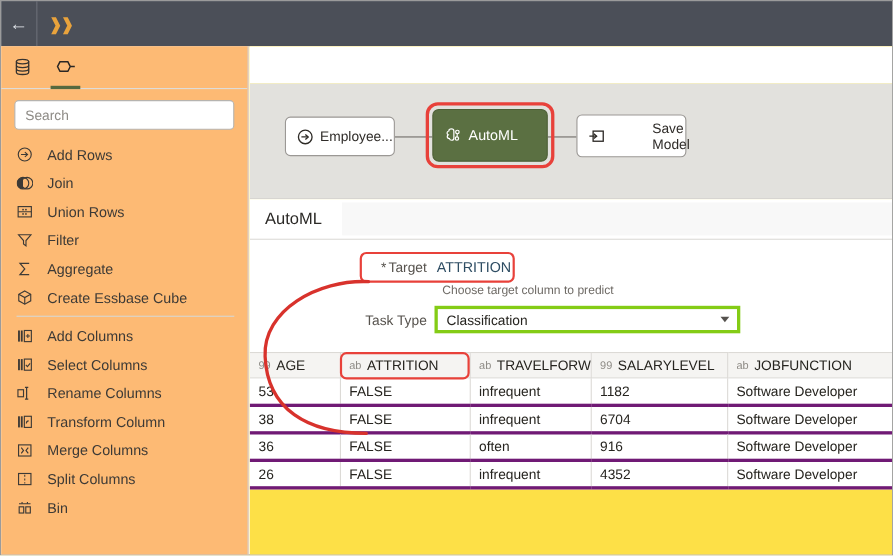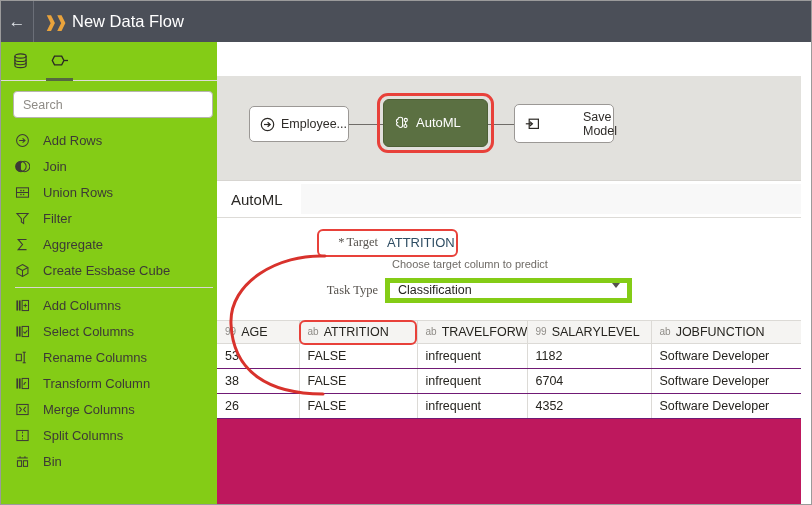--- a/index.html
+++ b/index.html
@@ -40,21 +40,21 @@
   .chev { color: #e9a33c; font-size: 15px; letter-spacing: -2px; font-weight: bold; }
   .app-title {
     color: #ffffff; font-size: 16.5px;
     margin-left: 2px; white-space: nowrap;
   }
 
   
   .sidebar {
     position: absolute; left: 0; top: 41px;
     width: 225px; height: 463px;
-    background: #84cc16;
+    background: #fdba74;
     border-right: 1px solid #d2d0cd;
     overflow: hidden;
   }
   .side-tabs {
     height: 39px; position: relative;
     display: flex; align-items: center;
     padding-left: 12px; gap: 22px;
     border-bottom: 1px solid #dedcd8;
   }
   .side-tab {
@@ -89,23 +89,23 @@
     display: flex; align-items: center; justify-content: flex-start;
     margin-right: 8px; color: #3d3a36;
   }
   .side-sep {
     height: 1px; background: #d8d6d2;
     margin: 4px 12px 4px 14px;
   }
 
   
   .right {
-    position: absolute; left: 216px; top: 41px;
+    position: absolute; left: 226px; top: 41px;
     width: 584px; height: 463px;
-    background: #be185d; overflow: hidden;
+    background: #fde047; overflow: hidden;
   }
   .canvas-top-pad { height: 34px; background: #ffffff; }
   .flow-canvas {
     position: relative;
     height: 105px;
     background: #e2e1dd;
     border-bottom: 1px solid #d7d5d1;
   }
   .node {
     position: absolute;
@@ -152,56 +152,56 @@
   }
 
   .form { padding: 16px 0 10px 0; position: relative; }
   .frow {
     display: flex; align-items: center;
     margin-bottom: 7px;
   }
   .flabel {
     width: 168px; min-width: 168px;
     text-align: right; padding-right: 7px;
-    font-size: 12.5px; color: #57534e; font-family: Liberation Serif, serif;
+    font-size: 12.5px; color: #57534e;
   }
   .req { color: #57534e; margin-right: 2px; }
   .fvalue-target {
     font-size: 13px; color: #2e4d63;
     padding: 1px 2px;
   }
   .target-highlight {
     position: absolute; left: 100px; top: 11px;
     width: 141px; height: 28px;
     border: 2.4px solid #e8413a; border-radius: 6px;
     pointer-events: none;
   }
   .fhint {
     font-size: 11px; color: #6f6b66;
     margin: 0 0 8px 175px;
   }
   .fselect {
-    width: 247px; height: 25px;
-    border: 5px solid #84cc16; background: #fff;
-    display: flex; align-items: flex-start; justify-content: space-between;
+    width: 278px; height: 25px;
+    border: 3px solid #84cc16; background: #fff;
+    display: flex; align-items: center; justify-content: space-between;
     padding: 0 7px 0 8px; font-size: 12.5px; color: #26241f;
     cursor: pointer;
   }
   .caret {
     width: 0; height: 0;
     border-left: 4.5px solid transparent;
     border-right: 4.5px solid transparent;
     border-top: 5px solid #55524e;
   }
 
   
   .grid { width: 100%; border-collapse: collapse; table-layout: fixed; }
   .grid th, .grid td {
     border-right: 1px solid #dcdad6;
-    border-bottom: 1px solid #701a75;
+    border-bottom: 3px solid #701a75;
     text-align: left;
     padding: 0 8px;
     font-weight: normal;
     white-space: nowrap; overflow: hidden;
   }
   .grid th {
     height: 23px; background: #f5f4f2;
     font-size: 12.5px; color: #26241f;
     border-top: 1px solid #dcdad6;
     border-bottom: 1px solid #dcdad6;
@@ -238,21 +238,20 @@
 
 <div id="app">
 
   <div class="topbar">
     <div class="back-cell">
       <span class="back-arrow">←</span>
     </div>
     <div class="chev-cell">
       <span class="chev">❱❱</span>
     </div>
-    <div class="app-title">New Data Flow</div>
   </div>
 
   <div class="sidebar">
 
     <div class="side-tabs">
       <div class="side-tab">
         <span>
           <svg width="15" height="16" viewBox="0 0 15 16">
             <ellipse cx="7.5" cy="3" rx="5.6" ry="2.1" fill="none" stroke="#36332f" stroke-width="1.2"></ellipse>
             <path d="M1.9 3v9.6c0 1.16 2.5 2.1 5.6 2.1s5.6-.94 5.6-2.1V3" fill="none" stroke="#36332f" stroke-width="1.2"></path>
@@ -509,20 +508,27 @@
                 <td class="col-job">Software Developer</td>
               </tr>
               <tr>
                 <td class="col-age">38</td>
                 <td class="col-attr">FALSE</td>
                 <td class="col-travel">infrequent</td>
                 <td class="col-sal">6704</td>
                 <td class="col-job">Software Developer</td>
               </tr>
               <tr>
+                <td class="col-age">36</td>
+                <td class="col-attr">FALSE</td>
+                <td class="col-travel">often</td>
+                <td class="col-sal">916</td>
+                <td class="col-job">Software Developer</td>
+              </tr>
+              <tr>
                 <td class="col-age">26</td>
                 <td class="col-attr">FALSE</td>
                 <td class="col-travel">infrequent</td>
                 <td class="col-sal">4352</td>
                 <td class="col-job">Software Developer</td>
               </tr>
             </tbody>
         </table>
         <div class="hdr-highlight"></div>
       </div>

